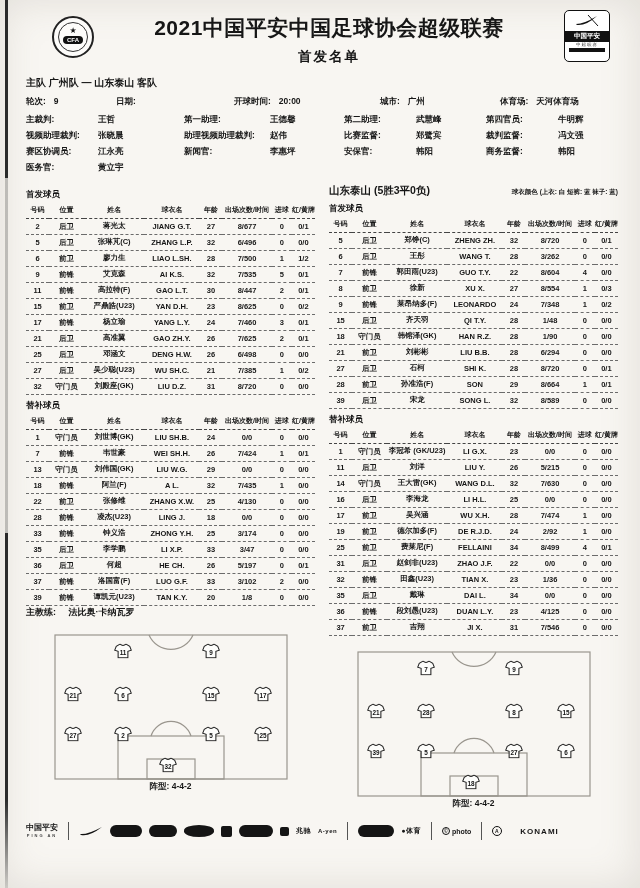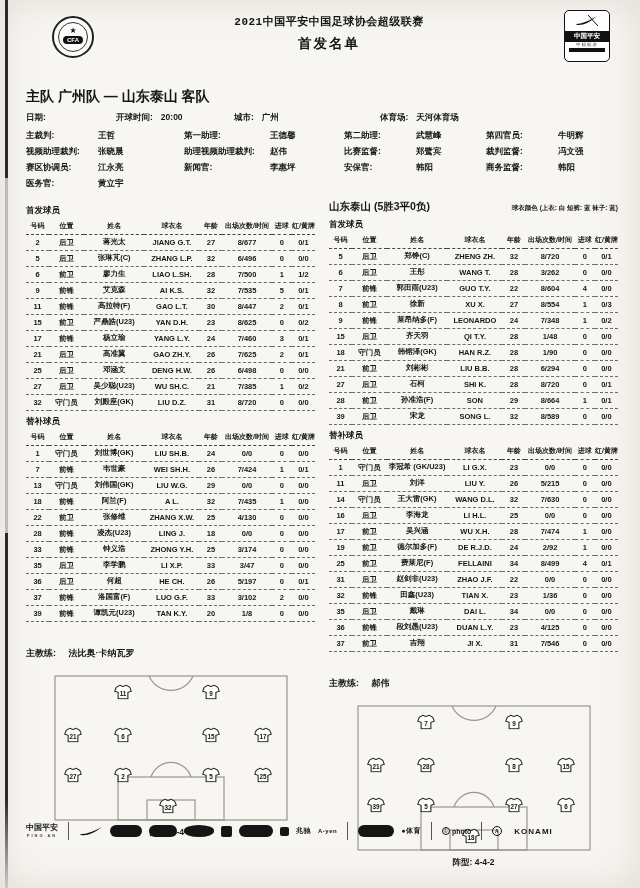--- a/index.html
+++ b/index.html
@@ -20,32 +20,32 @@
 
   
   .hdr { display:flex; align-items:flex-start; justify-content:space-between; height:58px; }
   .cfa-logo { width:42px; height:42px; border:2px solid #222; border-radius:50%;
     margin-top:6px; margin-left:26px; position:relative; background:#fdfcfa; }
   .cfa-logo::before { content:""; position:absolute; inset:4px; border:1px solid #333; border-radius:50%; }
   .cfa-logo .cfa-oval { position:absolute; left:50%; top:58%; transform:translate(-50%,-50%);
     background:#111; color:#fff; font-size:6px; font-weight:bold; padding:1px 4px; border-radius:6px; }
   .cfa-logo .cfa-star { position:absolute; left:50%; top:22%; transform:translateX(-50%); font-size:8px; color:#111; }
   .titles { text-align:center; flex:1; padding-top:4px; }
-  .title1 { font-size:11px; font-weight:bold; letter-spacing:.5px;font-family:Liberation Mono, monospace; }
+  .title1 { font-size:21px; font-weight:bold; letter-spacing:.5px; }
   .title2 { font-size:13.5px; font-weight:bold; margin-top:6px; letter-spacing:2px; }
   .badge { width:46px; height:52px; border:1.5px solid #111; border-radius:5px; margin-right:8px;
     display:flex; flex-direction:column; align-items:center; overflow:hidden; background:#fff; }
   .badge .swoosh { height:20px; display:flex; align-items:center; }
   .badge .band { width:100%; background:#111; color:#fff; font-size:6.5px; font-weight:bold;
     text-align:center; padding:1px 0; }
   .badge .mini { font-size:4.5px; color:#333; letter-spacing:1px; }
   .badge .mini2 { font-size:3.5px; background:#111; color:#fff; width:80%; text-align:center; margin-top:1px; }
 
   
-  .matchup { font-size:14px; font-weight:bold; margin-top:20px; }
+  .matchup { font-size:10px; font-weight:bold; margin-top:8px; }
   .meta-row { display:flex; margin-top:6px; font-size:8.5px; font-weight:bold; }
   .meta-item { display:flex; }
   .meta-item .v { margin-left:8px; }
   .meta-row .meta-item:nth-child(1){width:90px;} .meta-row .meta-item:nth-child(2){width:118px;}
   .meta-row .meta-item:nth-child(3){width:146px;} .meta-row .meta-item:nth-child(4){width:120px;}
   .meta-row .meta-item:nth-child(5){width:112px;} .meta-row .meta-item:nth-child(6){flex:1;}
   .off-grid { display:grid; grid-template-columns:158px 160px 142px 1fr; row-gap:4px; margin-top:6px;
     font-size:8.5px; font-weight:bold; }
   .off-pair { display:flex; }
   .off-pair .ol { min-width:72px; }
@@ -70,47 +70,47 @@
   .roster thead tr { border-bottom:1px dashed #444; }
   .roster th:nth-child(1),.roster td:nth-child(1){width:8%;}
   .roster th:nth-child(2),.roster td:nth-child(2){width:12%;margin-left:8px;}
   .roster th:nth-child(3),.roster td:nth-child(3){width:21%;}
   .roster th:nth-child(4),.roster td:nth-child(4){width:19%;}
   .roster th:nth-child(5),.roster td:nth-child(5){width:8%;}
   .roster th:nth-child(6),.roster td:nth-child(6){width:17%;}
   .roster th:nth-child(7),.roster td:nth-child(7){width:7%;}
   .roster th:nth-child(8),.roster td:nth-child(8){width:8%;}
   .subs-block { min-height:190px; }
-  .coach-line { font-size:9px; font-weight:bold; margin-top:25px; }
+  .coach-line { font-size:9px; font-weight:bold; margin-top:0; }
   .coach-line .cv { margin-left:10px; }
 
   
   .pitch-wrap { margin-top:14px; text-align:center; }
   .pitch { position:relative; width:238px; height:148px; margin:0 auto; }
   .pitch svg.field { position:absolute; inset:0; }
   .jersey { position:absolute; transform:translate(-50%,-10%); width:18px; height:16px; }
-  .formation-label { font-size:8.5px; font-weight:bold; margin-top:5px; }
+  .formation-label { font-size:8.5px; font-weight:bold; }
 
   
   .footer { position:absolute; left:26px; right:16px; bottom:48px; }
   .cat-row { position:relative; height:10px; }
   .cat { position:absolute; top:0; }
   .cat .l1 { width:34px; height:2.5px; background:#3a3a3a; }
   .cat .l2 { width:26px; height:1.5px; background:#777; margin-top:1px; }
   .logo-row { display:flex; align-items:center; gap:7px; margin-top:2px; }
   .pingan { font-size:8px; font-weight:bold; line-height:1; text-align:center; }
   .pingan small { display:block; font-size:4px; letter-spacing:2px; margin-top:2px; color:#444; }
   .vdiv { width:1px; height:18px; background:#555; margin:0 3px; }
   .pill { background:#151515; border-radius:6px; height:12px; }
   .sq { background:#151515; width:11px; height:11px; border-radius:2px; }
   .txt-logo { font-size:7px; font-weight:bold; letter-spacing:.5px; white-space:nowrap; }
   .photo-logo { font-size:7px; font-weight:bold; display:flex; align-items:center; gap:2px; white-space:nowrap; }
   .circ { width:8px; height:8px; border:1px solid #111; border-radius:50%; font-size:5px;
     display:flex; align-items:center; justify-content:center; font-weight:bold; }
-  .konami { display:flex; align-items:center; gap:12px; font-size:8px; font-weight:bold; letter-spacing:1px;text-align:right; }
+  .konami { display:flex; align-items:center; gap:18px; font-size:8px; font-weight:bold; letter-spacing:1px;text-align:right; }
 </style>
 </head>
 <body>
 
 <div class="page">
   <div class="scan-edge-left"></div>
   <div class="content">
 
     <div class="hdr">
       <div class="cfa-logo">
@@ -130,20 +130,24 @@
         </span>
         <span class="band">中国平安</span>
         <span class="mini">中超联赛</span>
         <span class="mini2">&nbsp;</span>
       </div>
     </div>
 
     <div class="matchup">主队 广州队 — 山东泰山 客队</div>
 
     <div class="meta-row">
+        <span class="meta-item">
+          <span class="ml">轮次:</span>
+          <span class="v">9</span>
+        </span>
         <span class="meta-item">
           <span class="ml">日期:</span>
         </span>
         <span class="meta-item">
           <span class="ml">开球时间:</span>
           <span class="v">20:00</span>
         </span>
         <span class="meta-item">
           <span class="ml">城市:</span>
           <span class="v">广州</span>
@@ -794,24 +798,20 @@
                   <td>前卫</td>
                   <td>吉翔</td>
                   <td>JI X.</td>
                   <td>31</td>
                   <td>7/546</td>
                   <td>0</td>
                   <td>0/0</td>
                 </tr>
               </tbody>
             </table>
-        </div>
-        <div class="coach-line">
-          <span>主教练:</span>
-          <span class="cv">郝伟</span>
         </div>
         <div class="pitch-wrap">
           <div class="pitch">
             <svg class="field" viewBox="0 0 238 148">
               <g fill="none" stroke="#9a968e" stroke-width="1.2">
                 <rect x="3" y="2" width="232" height="144"></rect>
                 <path d="M97 2 A 24 24 0 0 0 141 2"></path>
                 <rect x="66" y="103" width="106" height="43"></rect>
                 <rect x="95" y="126" width="48" height="20"></rect>
                 <path d="M99 103 A 21 21 0 0 1 139 103"></path>

